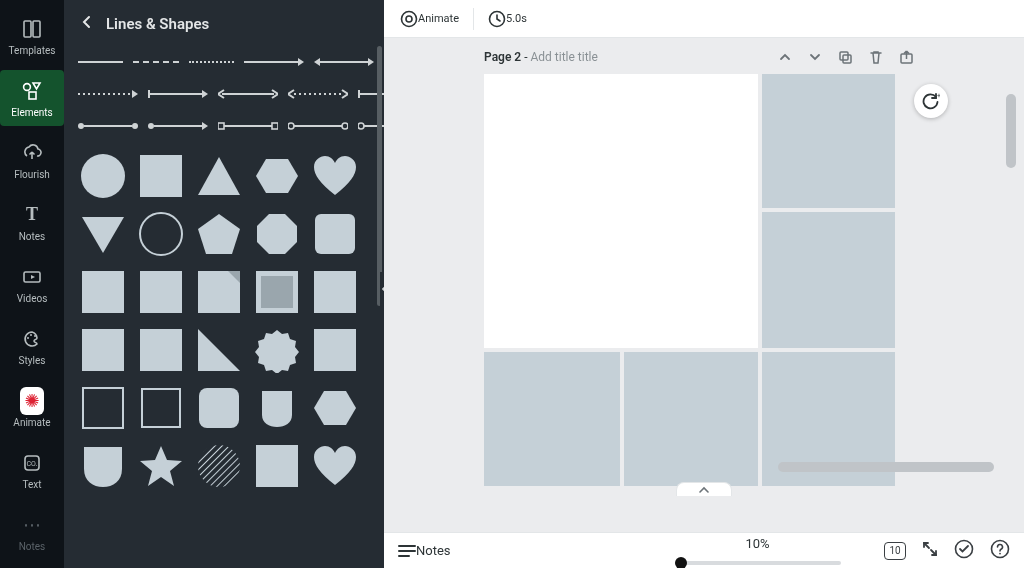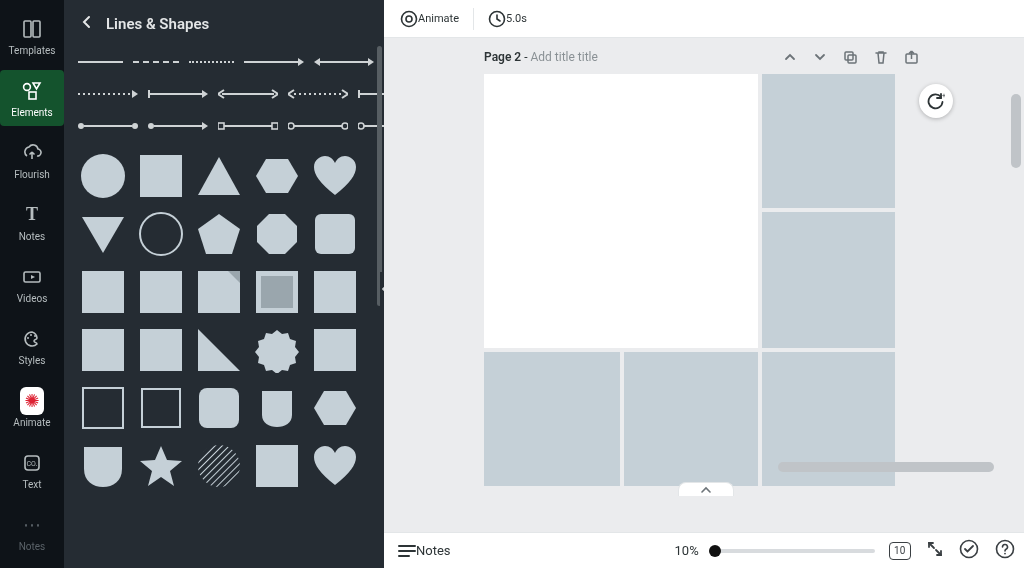--- a/index.html
+++ b/index.html
@@ -40,21 +40,21 @@
   .page-bar .icons span { cursor:pointer; font-size:14px;}
   .float-btn { position:absolute; top:46px; right:76px; width:34px; height:34px; border-radius:50%; background:#fff; box-shadow:0 1px 4px rgba(0,0,0,.25); display:flex; align-items:center;justify-content:center; cursor:pointer; font-size:16px; color:#2d3436;}
   .float-scroll { position:absolute; top:56px; right:8px; width:10px; height:74px; background:#c0c4c8; border-radius:5px;}
   .float-scroll.bottom { top:auto; bottom:60px; left:394px; right:auto; width:216px; height:10px;}
   .pages { position:absolute; top:36px; left:100px; width:408px; }
   .slide { background:#fff; width:274px; height:274px; position:absolute; top:0; left:0; box-shadow:0 0 0 0 rgba(0,0,0,0);}
   .tile { background:#c5d0d7; position:absolute;}
   .expand-tab { position:absolute; bottom:36px; left:50%; transform:translateX(-50%); width:56px; height:14px; background:#fff; border:1px solid #e3e6e8; border-bottom:none; border-radius:8px 8px 0 0; display:flex; align-items:center; justify-content:center; font-size:10px; color:#6c7378; cursor:pointer;}
   .bottombar { height:36px; border-top:1px solid #e3e6e8; display:flex; align-items:center; padding:0 14px; gap:14px; background:#fff; color:#2d3436;}
   .bb-notes { display:flex; align-items:center; font-size:13px; cursor:pointer;}
-  .zoom { display:flex; align-items:center; gap:10px; margin-left:210px;}
+  .zoom { display:flex; align-items:center; gap:10px; margin-left:210px;flex-direction:column;}
   .zoom-track { width:166px; height:4px; background:#d8dbde; border-radius:2px; position:relative;}
   .zoom-thumb { position:absolute; left:0; top:-4px; width:12px; height:12px; background:#111; border-radius:50%;}
   .bb-right { margin-left:auto; display:flex; align-items:center; gap:16px; color:#3a3f43;}
   .grid-badge { width:22px;height:18px;border:1.5px solid #3a3f43;border-radius:4px;display:flex;align-items:center;justify-content:center;font-size:10px;}
 </style>
 </head>
 <body>
 
 <div class="app">
 

